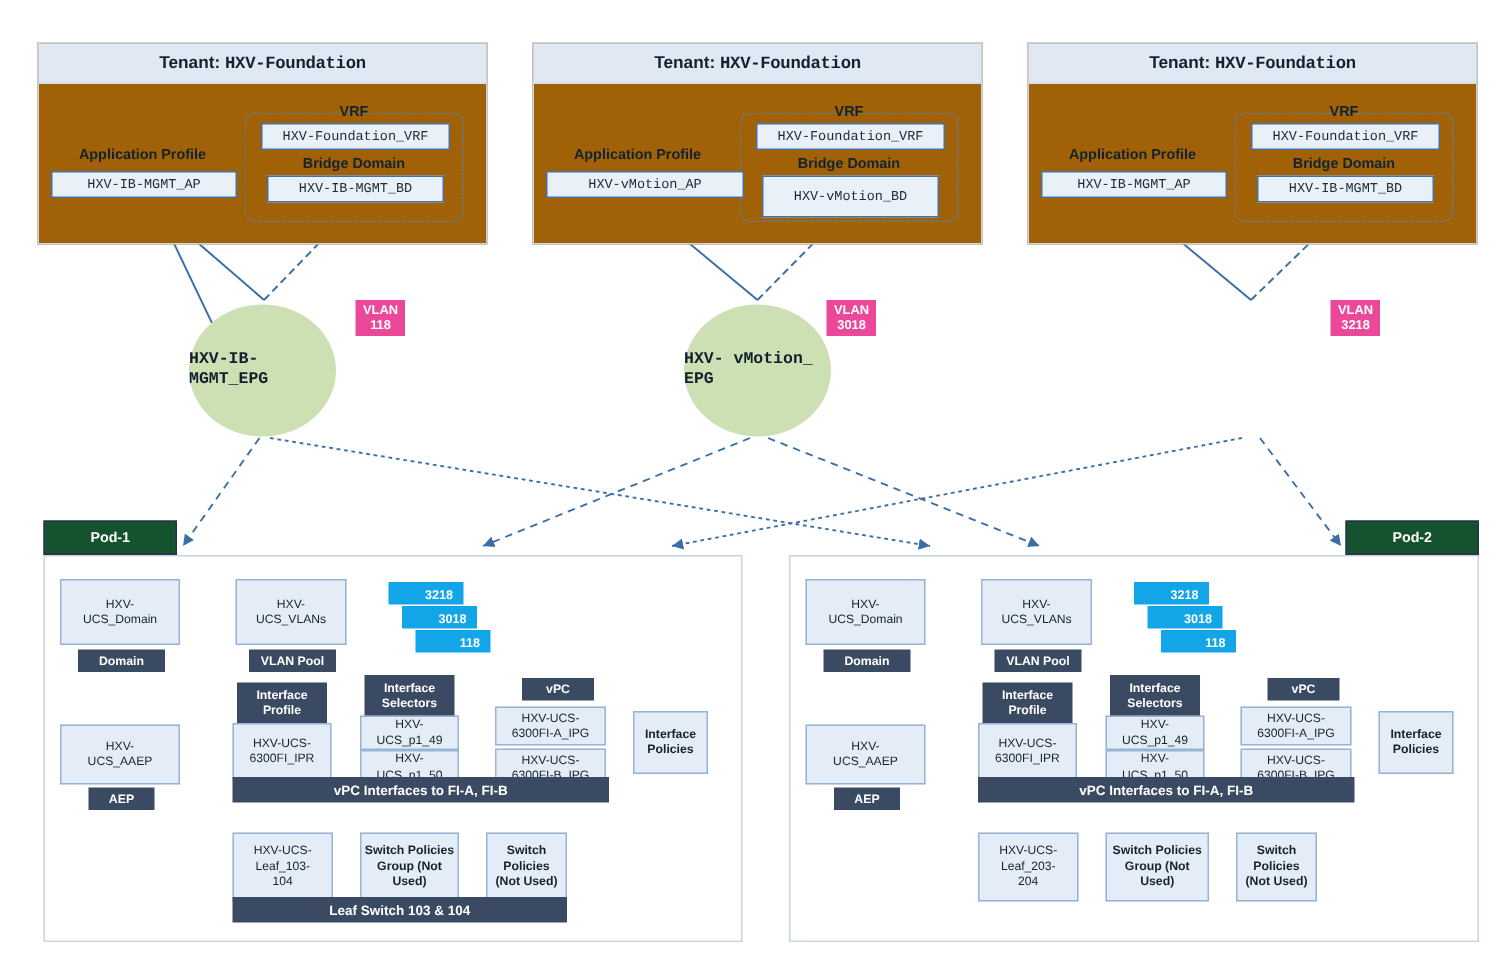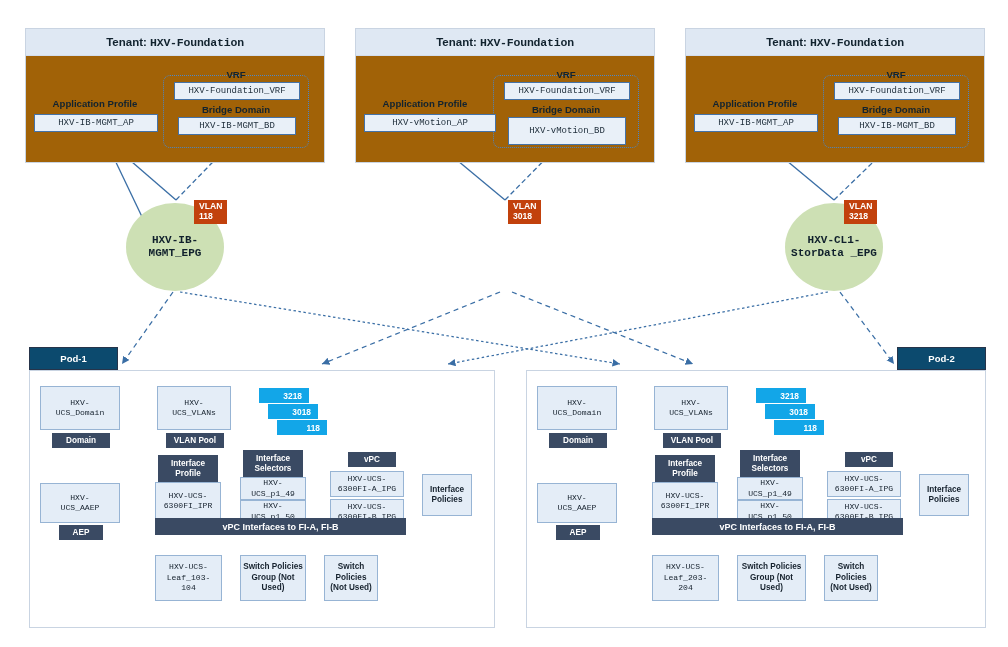--- a/index.html
+++ b/index.html
@@ -65,66 +65,66 @@
     border: 1.2px dotted #4a86c8;
     border-radius: 7px;
   }
 
   
   .epg {
     position: absolute;
     border-radius: 50%;
     background: #cde0b4;
     display: flex; align-items: center; justify-content: center;
-    text-align: center;
     font-family: "Liberation Mono", monospace;
     font-size: 11px;
     font-weight: bold;
     color: #10202c;
     line-height: 1.22;
     z-index: 3;
   }
   .vlan-badge {
     position: absolute;
-    background: #c2410c;
+    background: #ec4899;
     color: #ffffff;
     font-size: 8.6px;
     font-weight: bold;
-    text-align: left;
+    text-align: center;
     line-height: 1.12;
     padding: 2px 5px 3px 5px;
     z-index: 4;
     white-space: nowrap;
+    margin-left: 43px;
   }
 
   
   .pod-tag {
     position: absolute;
-    background: #0c4a6e;
+    background: #14532d;
     border: 1px solid #26344a;
     color: #ffffff;
     font-size: 9.5px;
     font-weight: bold;
     display: flex; align-items: center; justify-content: center;
     z-index: 4;
   }
   .pod-panel {
     position: absolute;
     background: #ffffff;
     border: 1px solid #c9d4e2;
     z-index: 2;
   }
 
   .node {
     position: absolute;
     background: #e4edf7;
     border: 1px solid #97b4d4;
     display: flex; align-items: center; justify-content: center;
     text-align: center;
-    font-family: Liberation Mono, monospace;
+    font-family: Liberation Sans, sans-serif;
     font-size: 8.1px;
     color: #16222e;
     line-height: 1.28;
     white-space: pre-line;
     z-index: 3;
   }
   .node.sans {
     font-family: "Liberation Sans", sans-serif;
     font-weight: bold;
     font-size: 8.2px;
@@ -292,28 +292,28 @@
     </div>
   </div>
 
   <div class="epg" style="left:126px; top:203px; width:98px; height:88px;">HXV-IB-
 MGMT_EPG</div>
   <div class="vlan-badge" style="left:194px; top:200px;">
     <span>VLAN</span><br>
     <span>118</span>
   </div>
 
+  <div class="epg" style="left:456px; top:203px; width:98px; height:88px;">HXV-
+vMotion_
+EPG</div>
   <div class="vlan-badge" style="left:508px; top:200px;">
     <span>VLAN</span><br>
     <span>3018</span>
   </div>
 
-  <div class="epg" style="left:785px; top:203px; width:98px; height:88px;">HXV-CL1-
-StorData
-_EPG</div>
   <div class="vlan-badge" style="left:844px; top:200px;">
     <span>VLAN</span><br>
     <span>3218</span>
   </div>
 
   <div class="pod-tag" style="left:29px; top:347px; width:89px; height:23px;">Pod-1</div>
   <div class="pod-panel" style="left:29px; top:370px; width:466px; height:258px;"></div>
 
   <div class="node" style="left:40px; top:386px; width:80px; height:44px;">HXV-
 UCS_Domain</div>
@@ -356,20 +356,21 @@
 
   <div class="node" style="left:155px; top:555px; width:67px; height:46px;">HXV-UCS-
 Leaf_103-
 104</div>
   <div class="node sans" style="left:240px; top:555px; width:66px; height:46px;">Switch Policies
 Group (Not
 Used)</div>
   <div class="node sans" style="left:324px; top:555px; width:54px; height:46px;">Switch
 Policies
 (Not Used)</div>
+  <div class="bar" style="left:155px; top:598px; width:223px; height:17px;">Leaf Switch 103 &amp; 104</div>
 
   <div class="pod-tag" style="left:897px; top:347px; width:89px; height:23px;">Pod-2</div>
   <div class="pod-panel" style="left:526px; top:370px; width:460px; height:258px;"></div>
 
   <div class="node" style="left:537px; top:386px; width:80px; height:44px;">HXV-
 UCS_Domain</div>
   <div class="tag" style="left:549px; top:433px; width:58px; height:15px;">Domain</div>
 
   <div class="node" style="left:654px; top:386px; width:74px; height:44px;">HXV-
 UCS_VLANs</div>

